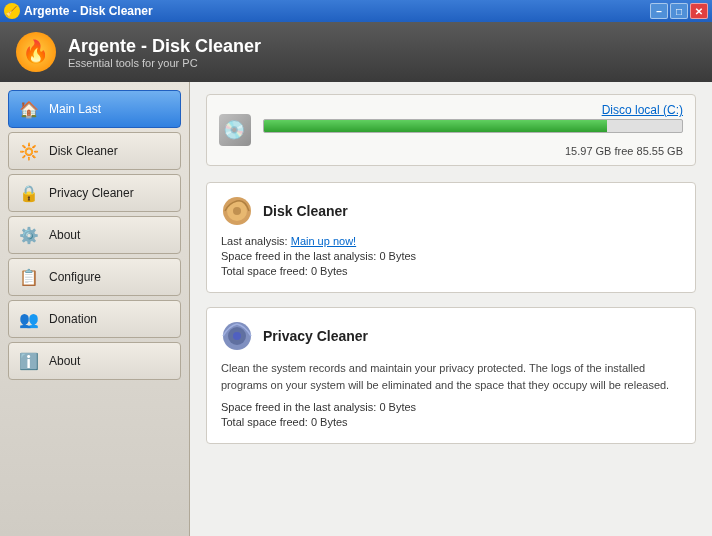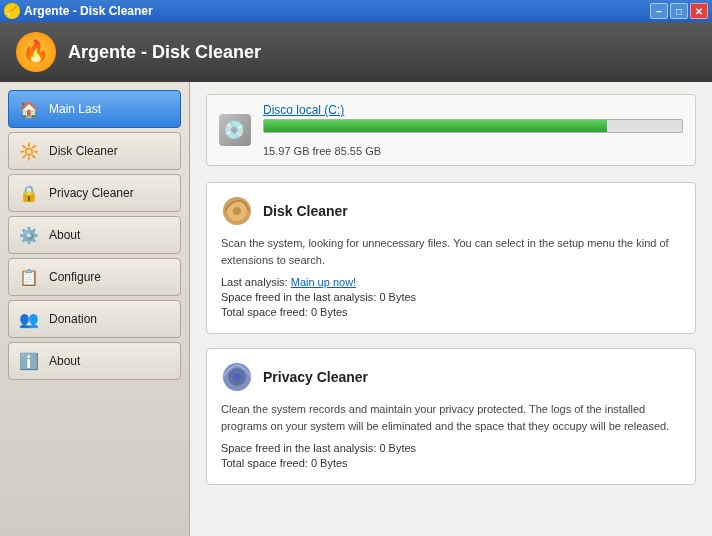--- a/index.html
+++ b/index.html
@@ -111,21 +111,21 @@
       margin-bottom: 16px;
     }
     .disk-icon {
       width: 32px; height: 32px;
       background: linear-gradient(135deg, #c0c0c0 0%, #909090 100%);
       border-radius: 4px;
       display: flex; align-items: center; justify-content: center;
       font-size: 18px;
       flex-shrink: 0;
     }
-    .disk-info { flex: 1; }
+    .disk-info { flex: 1; text-align: right; }
     .disk-link { color: #0066cc; text-decoration: underline; cursor: pointer; font-size: 12px; }
     .disk-progress-bar {
       width: 100%;
       height: 14px;
       background: #e0e0e0;
       border: 1px solid #b0b0b0;
       border-radius: 2px;
       overflow: hidden;
       margin-top: 2px;
     }
@@ -172,20 +172,21 @@
     <div class="title-btn min">–</div>
     <div class="title-btn max">□</div>
     <div class="title-btn close">✕</div>
   </div>
 </div>
 
 <div class="app-header">
   <div class="app-header-icon">🔥</div>
   <div class="app-header-text">
     <h1>Argente - Disk Cleaner</h1>
+    <p>Essential tools for your PC</p>
   </div>
 </div>
 
 <div class="main-area">
 
   <div class="sidebar">
     <button class="sidebar-btn active">
       <span class="sidebar-icon">🏠</span>
       <span>Main Last</span>
     </button>
@@ -233,21 +234,20 @@
         <div class="section-icon">
           <svg width="32" height="32" viewBox="0 0 32 32">
             <ellipse cx="16" cy="16" rx="14" ry="14" fill="#d4a060"></ellipse>
             <ellipse cx="16" cy="16" rx="10" ry="10" fill="#e8b870"></ellipse>
             <ellipse cx="16" cy="16" rx="4" ry="4" fill="#c09050"></ellipse>
             <path d="M4 16 Q8 8 16 6 Q24 4 28 16" stroke="#b08040" fill="none" stroke-width="1.5"></path>
           </svg>
         </div>
         <span class="section-title">Disk Cleaner</span>
       </div>
-      <div class="section-desc">Scan the system, looking for unnecessary files. You can select in the setup menu the kind of extensions to search.</div>
       <div class="section-stat">
         <span>Last analysis:</span>
         <a class="section-link">Main up now!</a>
       </div>
       <div class="section-stat">
         <span>Space freed in the last analysis:</span>
         <span>0 Bytes</span>
       </div>
       <div class="section-stat">
         <span>Total space freed:</span>

